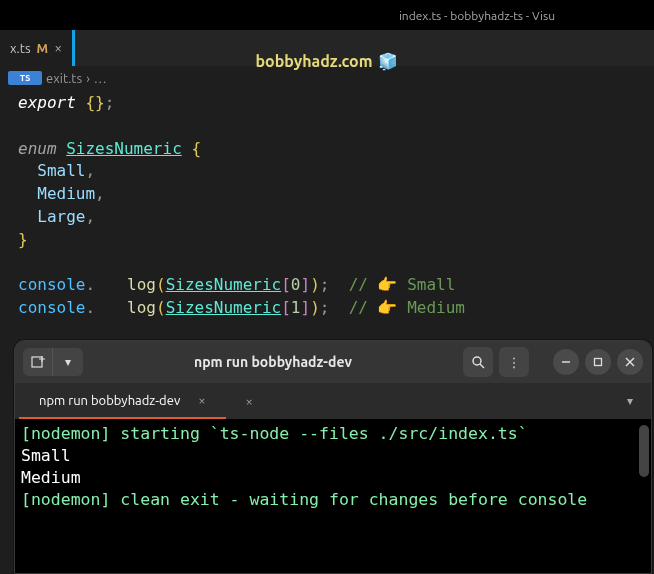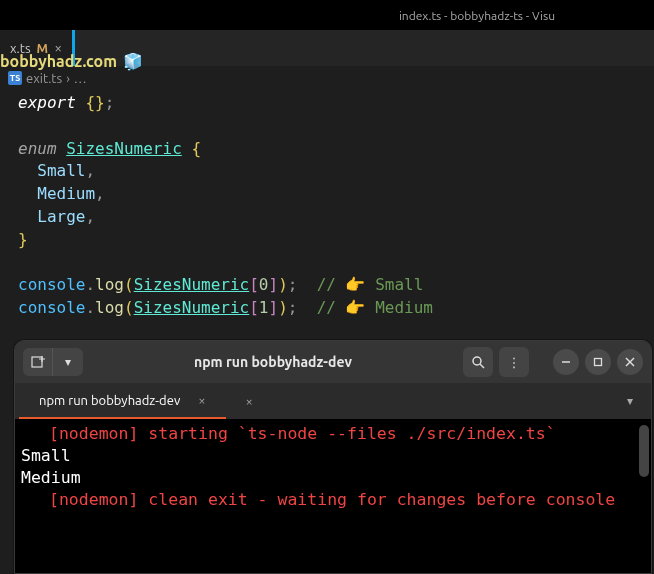--- a/index.html
+++ b/index.html
@@ -38,38 +38,38 @@
     gap: 6px;
     border-right: 3px solid #0ea5e9;
   }
   .tab .mod { color: #d4a35b; font-weight: bold; }
   .tab .close { color: #aaa; font-size: 14px; cursor: pointer; }
   .watermark {
     position: absolute;
     top: 52px;
     left: 0;
     width: 100%;
-    text-align: left;
+    text-align: center;
     font-size: 16px;
     font-weight: bold;
     color: #e6d97a;
     z-index: 2;
   }
   .watermark .cube { color: #7db9e8; margin-left: 6px; }
   .breadcrumb {
     height: 24px;
     display: flex;
     align-items: center;
     padding: 0 8px;
     font-size: 13px;
     color: #999;
     gap: 4px;
   }
   .file-icon {
-    width: 14px; height: 14px;
+    width: 34px; height: 14px;
     background: #3b82d6;
     border-radius: 2px;
     display: inline-flex;
     align-items: center;
     justify-content: center;
     font-size: 9px;
     color: white;
     font-weight: bold;
   }
   .editor {
@@ -79,21 +79,21 @@
     padding: 2px 18px;
     white-space: pre;
   }
   .tok-kw { color: #a3a3a3; font-style: italic; }
   .tok-export { color: #ffffff; font-style: italic; text-align: right; }
   .tok-punc { color: #999; }
   .tok-brace { color: #e0c95a; }
   .tok-enum-name { color: #5eead4; text-decoration: underline; }
   .tok-member { color: #9cdcfe; }
   .tok-obj { color: #4fc1ff; }
-  .tok-method { color: #dcdcaa; }
+  .tok-method { color: #dcdcaa; margin-left: 32px; }
   .tok-num { color: #b5cea8; }
   .tok-bracket-purple { color: #c586c0; }
   .tok-comment { color: #6a9955; }
 
   .terminal-window {
     position: absolute;
     left: 14px;
     top: 340px;
     width: 638px;
     height: 234px;
@@ -176,21 +176,21 @@
     font-family: "Consolas","Monaco",monospace;
     font-size: 16.5px;
     line-height: 22px;
     padding: 4px 6px;
     color: #fff;
     height: calc(100% - 78px);
     white-space: pre-wrap;
     word-break: break-all;
     position: relative;
   }
-  .term-output .green { color: #ef4444; margin-left: 28px; }
+  .term-output .green { color: #86efac; }
   .term-scrollbar {
     position: absolute;
     right: 2px;
     top: 6px;
     width: 10px;
     height: 52px;
     background: #444;
     border-radius: 5px;
   }
 </style>

